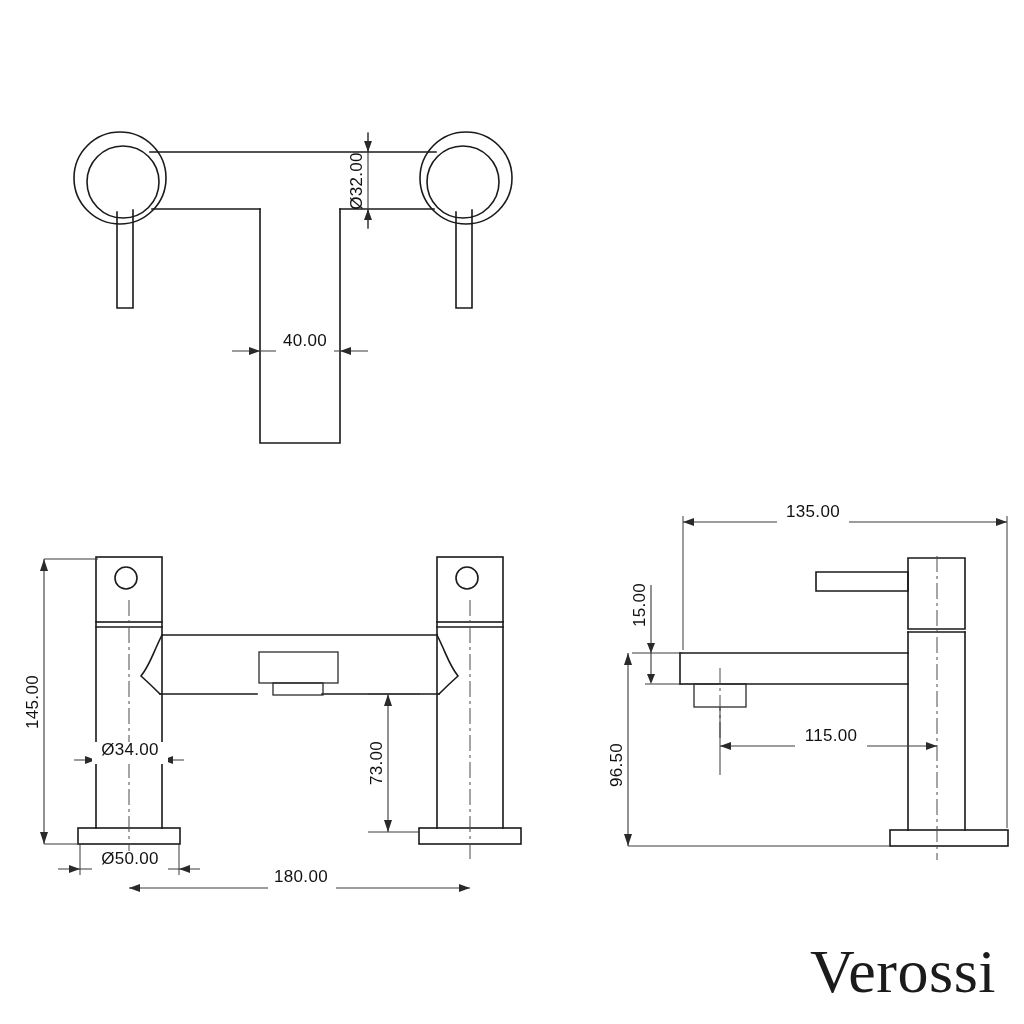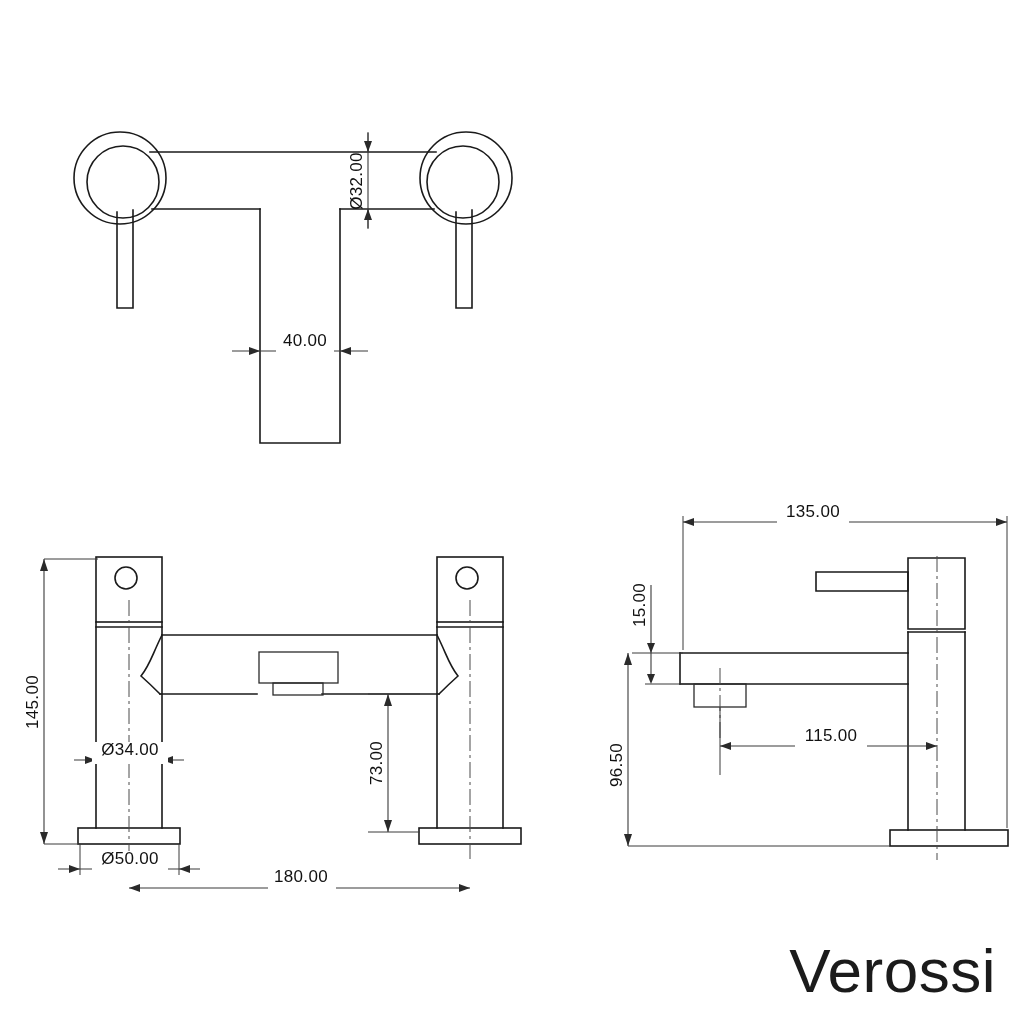--- a/index.html
+++ b/index.html
@@ -63,21 +63,21 @@
   .dim-text {
     font-family: "Liberation Sans", sans-serif;
     font-size: 17px;
     fill: #111111;
     letter-spacing: 0.3px;
   }
   .brand-logo {
     position: absolute;
     right: 28px;
     bottom: 22px;
-    font-family: Liberation Sans, sans-serif;
+    font-family: Liberation Serif, serif;
     font-size: 62px;
     color: #1b1b1b;
     letter-spacing: 0.5px;
     line-height: 1;
     white-space: nowrap;
   }
 </style>
 </head>
 <body>
 

